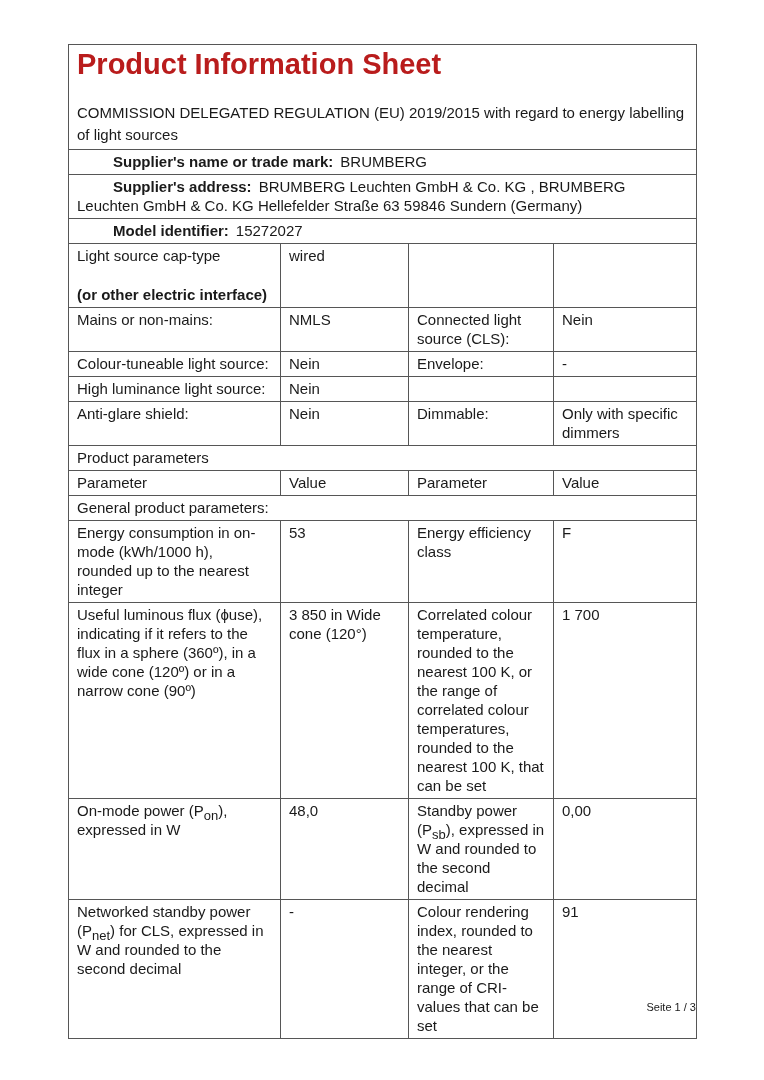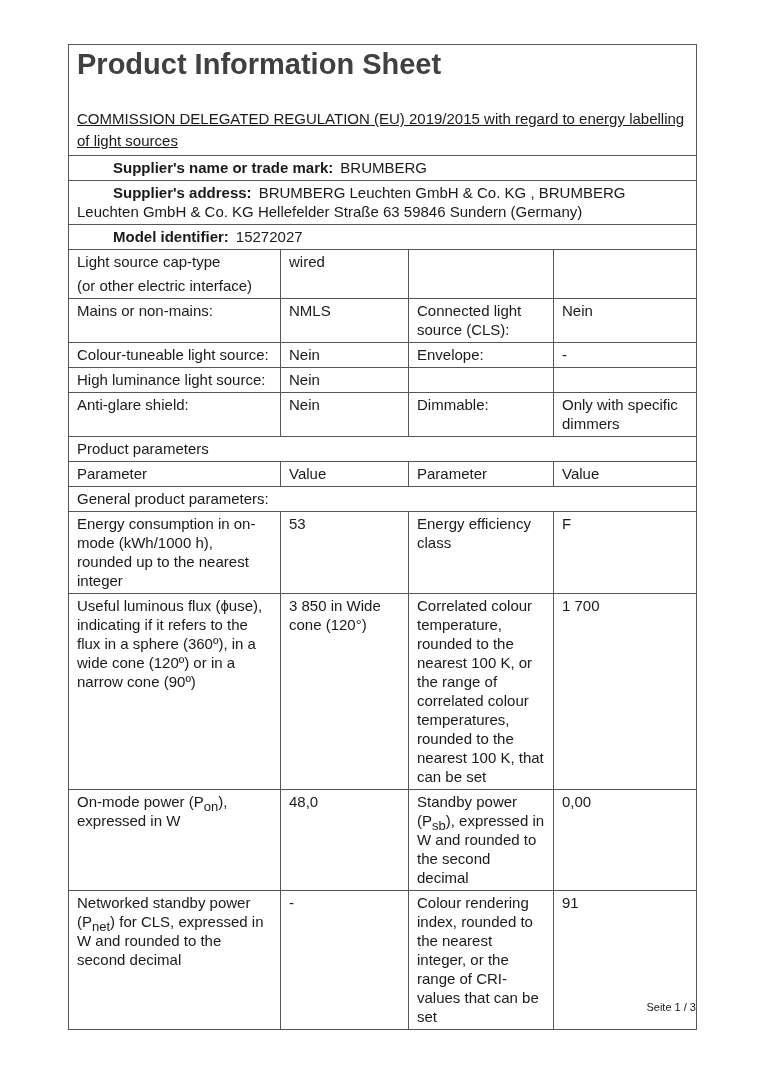--- a/index.html
+++ b/index.html
@@ -22,40 +22,40 @@
     border: 1px solid #565656;
     vertical-align: top;
     font-size: 15px;
     line-height: 19px;
     padding: 2px 8px 3px 8px;
     font-weight: normal;
     text-align: left;
   }
   .title-cell { padding: 8px 8px 10px 8px; }
   .doc-title {
-    color: #404040;
+    color: #b91c1c;
     font-size: 29px;
     line-height: 34px;
     font-weight: bold;
-    margin-bottom: 27px;
-  }
-  .regulation { font-size: 15px; line-height: 22px; text-decoration: underline; }
+    margin-bottom: 21px;
+  }
+  .regulation { font-size: 15px; line-height: 22px; }
   .info-cell { padding: 4px 8px; line-height: 21px; }
   .lbl { font-weight: bold; margin-left: 36px; }
   .val-inline { margin-left: 7px; }
   .param { text-align: justify; }
   .value { text-align: center; }
   .section-head {
     text-align: center;
     font-weight: bold;
     padding: 1px 8px 2px 8px;
     line-height: 19px;
   }
   .colhead { font-weight: normal; padding: 1px 8px 2px 8px; line-height: 19px; }
-  .p2gap { margin-top: 5px; }
+  .p2gap { margin-top: 20px; font-weight: bold; }
   sub { font-size: 13px; line-height: 0; }
   tr.r-tech    { height: 40px; }
   tr.r-cap     { height: 44px; }
   tr.r-mains   { height: 41px; padding-left: 40px; }
   tr.r-tune    { height: 22px; }
   tr.r-lum     { height: 22px; }
   tr.r-glare   { height: 41px; }
   tr.r-energy  { height: 59px; }
   tr.r-flux    { height: 188px; }
   tr.r-onmode  { height: 77px; }

